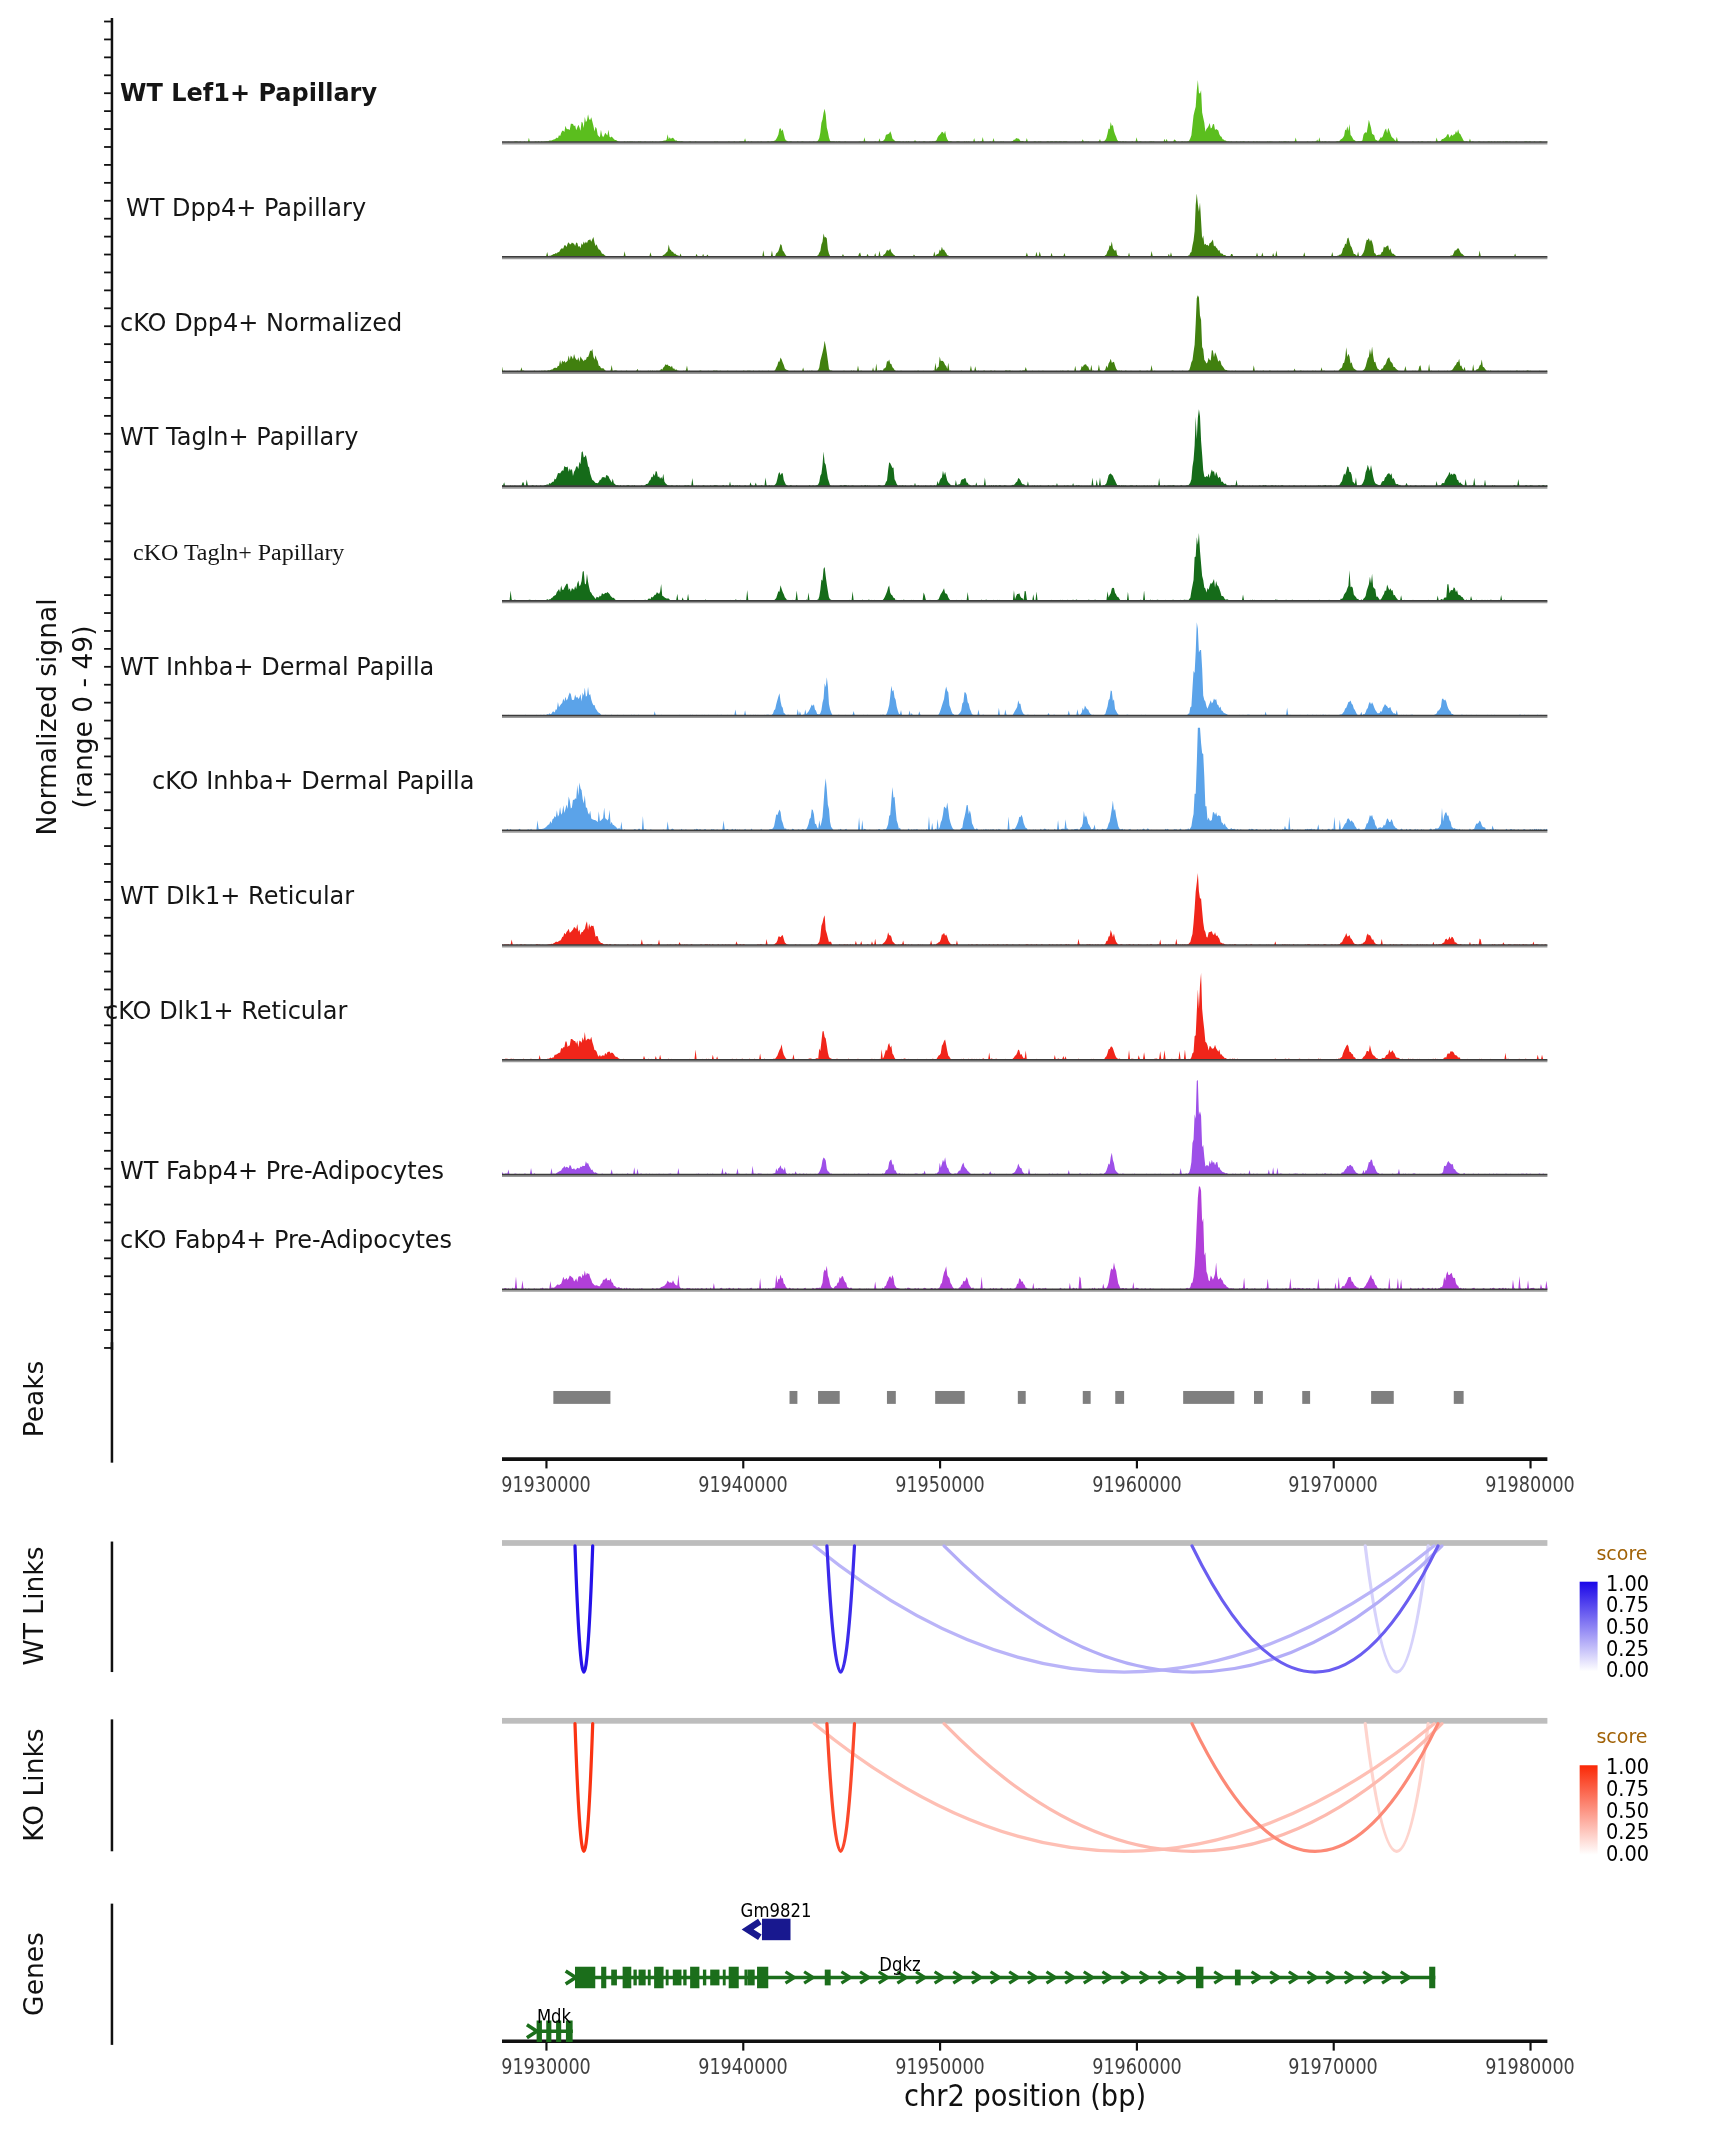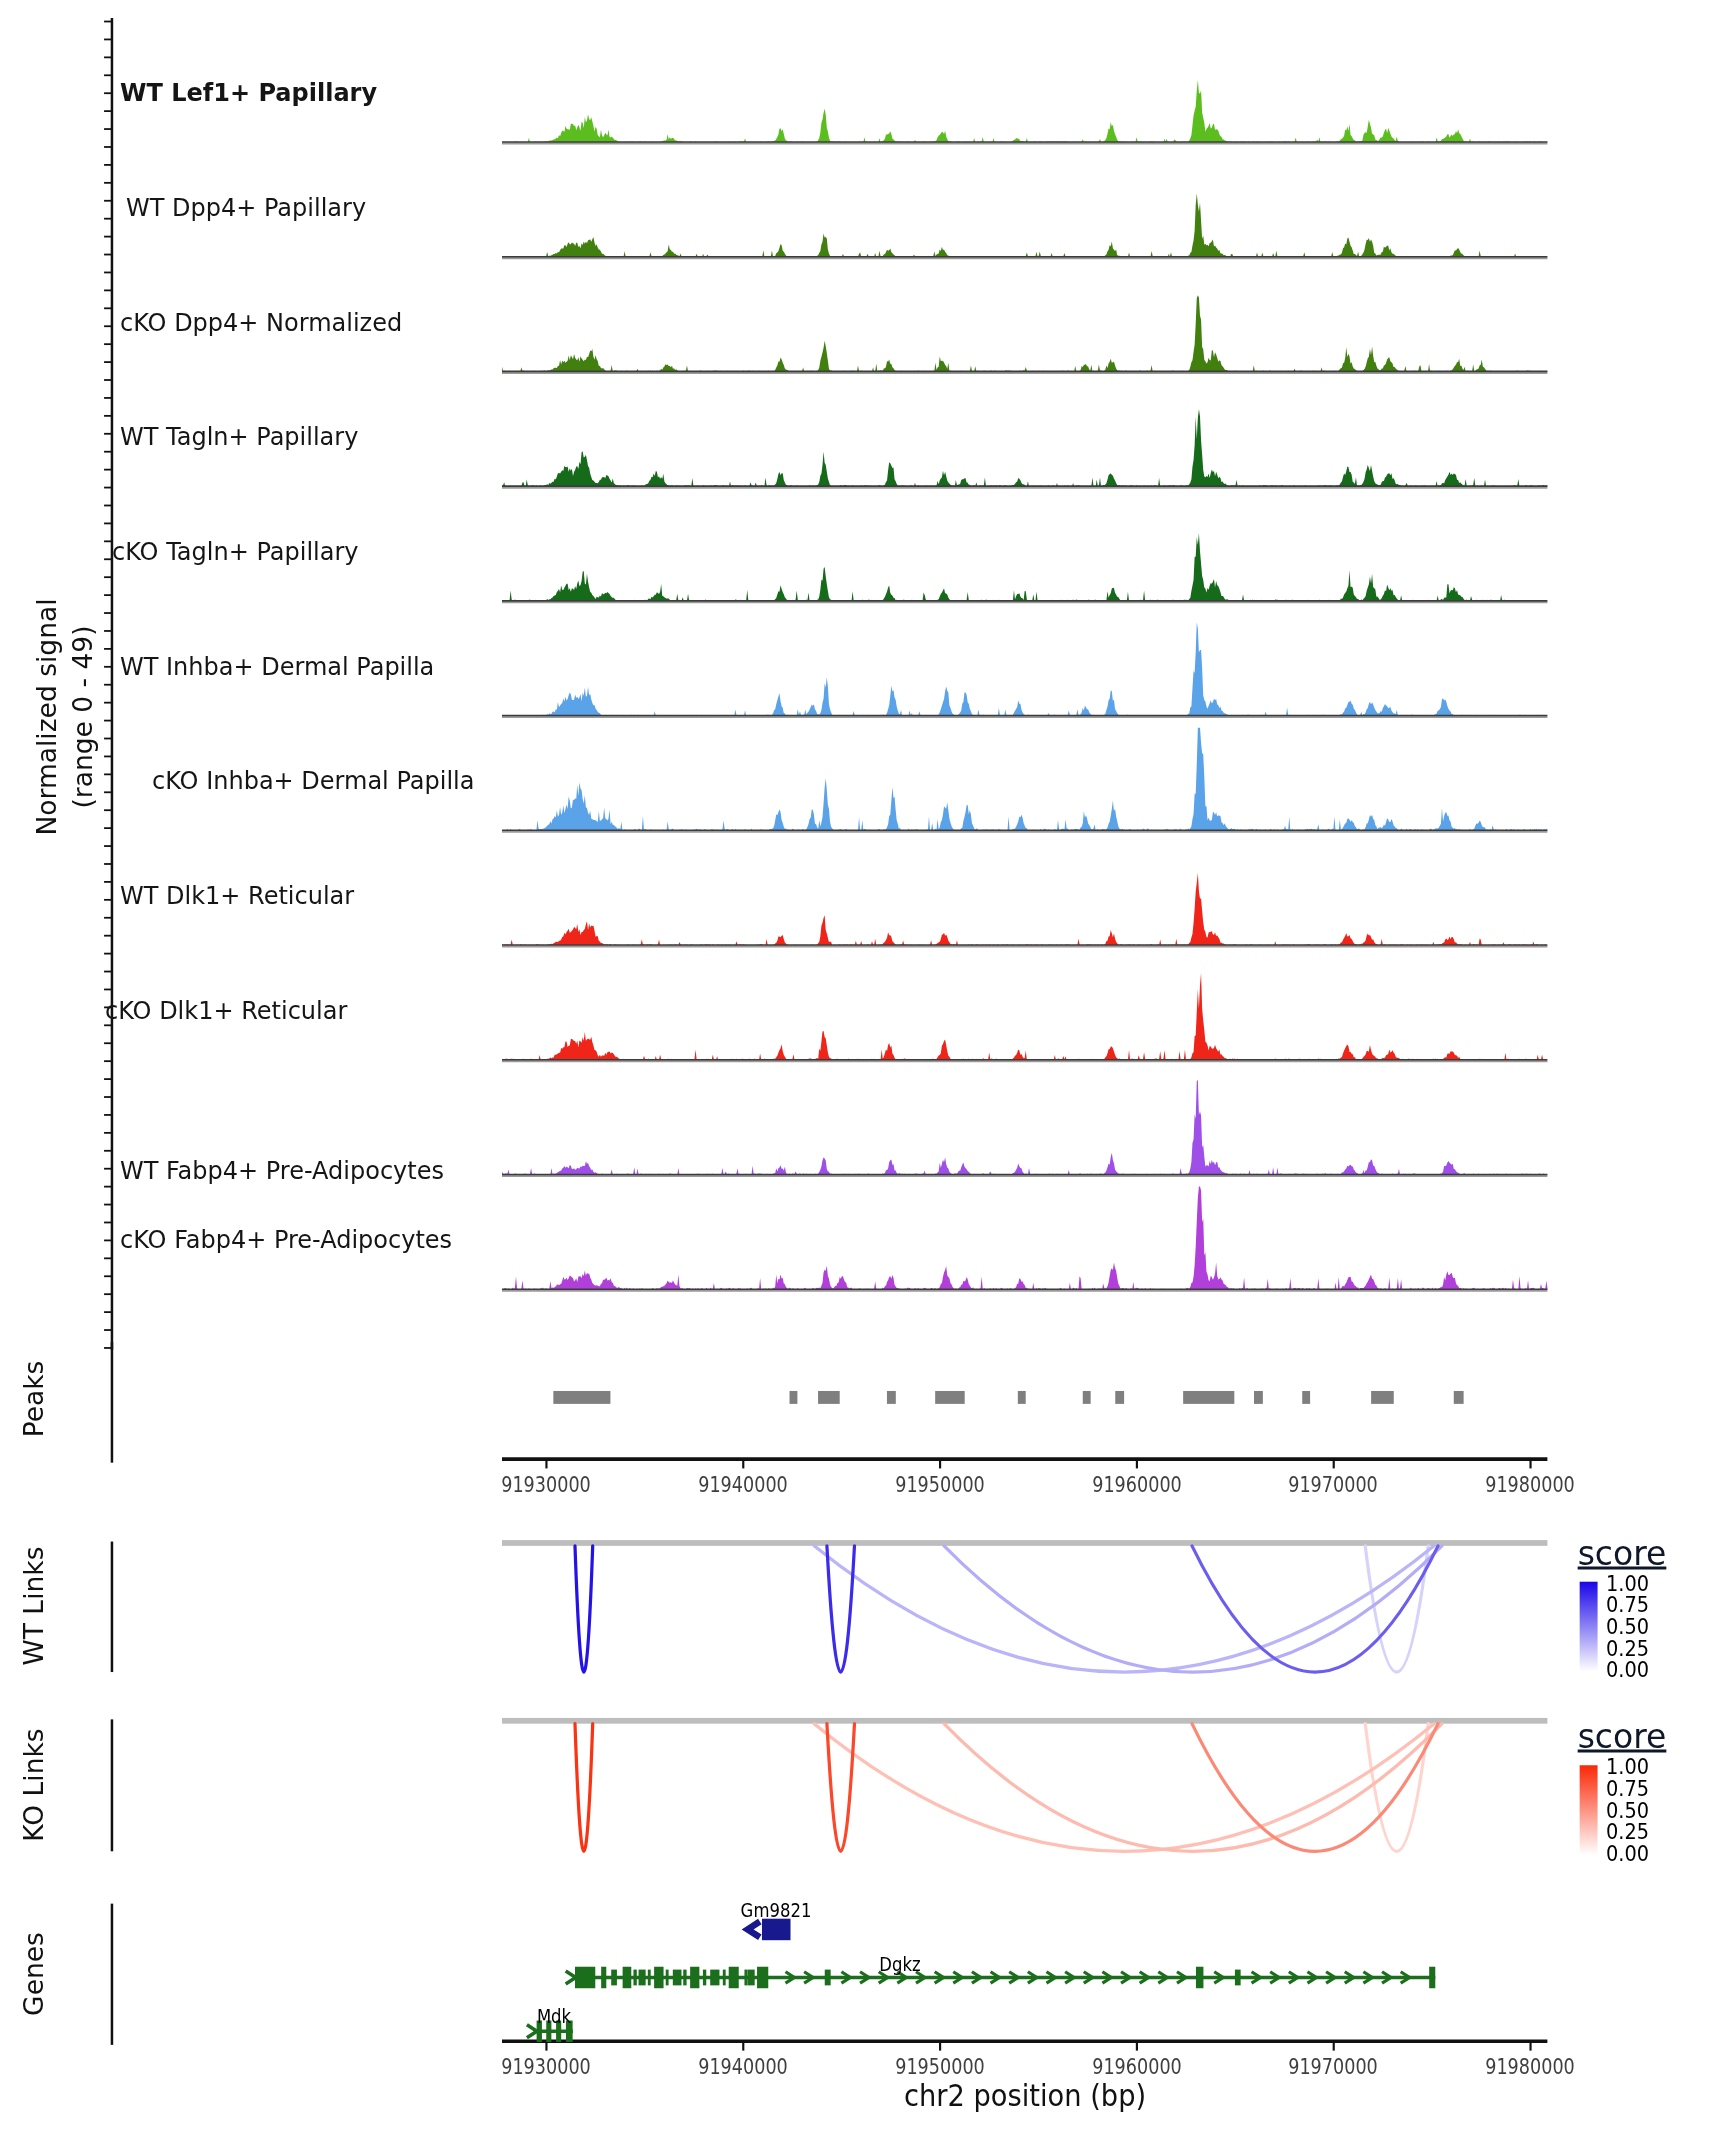--- a/index.html
+++ b/index.html
@@ -6,21 +6,21 @@
   #fig{position:relative;width:1721px;height:2151px;background:#fff;overflow:hidden;
        font-family:"DejaVu Sans","Liberation Sans",sans-serif;}
   #gfx{position:absolute;left:0;top:0;}
   .vlab{position:absolute;color:#111;white-space:nowrap;transform:translate(-50%,-50%) rotate(-90deg);
         font-size:26.5px;text-align:center;}
   .ylab{position:absolute;color:#111;white-space:nowrap;transform:translate(-50%,-50%) rotate(-90deg);
         font-size:26.5px;text-align:center;line-height:1.35;}
   .ticknum{position:absolute;color:#3f3f3f;font-size:22px;transform:translate(-50%,0) scaleX(0.8);white-space:nowrap;}
   .trlab{position:absolute;font-size:24px;color:#151515;transform:translateY(-50%);white-space:nowrap;}
   .genelab{position:absolute;color:#000;font-size:19.4px;transform:translate(-50%,-50%) scaleX(0.85);white-space:nowrap;}
-  .legtitle{position:absolute;color:#0f172a;font-size:33px;transform:translate(-50%,-50%);white-space:nowrap;text-decoration:underline;}
+  .legtitle{position:absolute;color:#a16207;font-size:19px;transform:translate(-50%,-50%);white-space:nowrap;}
   .legtick{position:absolute;color:#000;font-size:21px;transform:translate(0,-50%) scaleX(0.92);transform-origin:left center;white-space:nowrap;}
   .xtitle{position:absolute;color:#111;font-size:31px;transform:translate(-50%,-50%) scaleX(0.88);white-space:nowrap;}
 </style>
 </head>
 <body>
 
 <div id="fig">
   <svg id="gfx" width="1721" height="2151" viewBox="0 0 2400 3000">
       <defs>
         <linearGradient id="gradWT" x1="0" y1="0" x2="0" y2="1">
@@ -267,21 +267,21 @@
   <div class="legtitle" style="left:1622px;top:1553px;">score</div>
   <div class="legtitle" style="left:1622px;top:1736px;">score</div>
 
   <div class="xtitle" style="left:1025px;top:2095px;">chr2 position (bp)</div>
 
   <div id="labels">
       <div class="trlab" style="left:120px;top:93px;font-weight:bold;">WT Lef1+ Papillary</div>
       <div class="trlab" style="left:126px;top:208px;">WT Dpp4+ Papillary</div>
       <div class="trlab" style="left:120px;top:323px;">cKO Dpp4+ Normalized</div>
       <div class="trlab" style="left:120px;top:437px;">WT Tagln+ Papillary</div>
-      <div class="trlab" style="left:112px;top:552px;">cKO Tagln+ Papillary</div>
+      <div class="trlab" style="left:133px;top:552px;font-family:Liberation Serif, serif;">cKO Tagln+ Papillary</div>
       <div class="trlab" style="left:120px;top:667px;">WT Inhba+ Dermal Papilla</div>
       <div class="trlab" style="left:120px;top:781px;margin-left:32px;">cKO Inhba+ Dermal Papilla</div>
       <div class="trlab" style="left:120px;top:896px;">WT Dlk1+ Reticular</div>
       <div class="trlab" style="left:105px;top:1011px;text-align:center;">cKO Dlk1+ Reticular</div>
       <div class="trlab" style="left:120px;top:1126px;margin-top:45px;">WT Fabp4+ Pre-Adipocytes</div>
       <div class="trlab" style="left:120px;top:1240px;">cKO Fabp4+ Pre-Adipocytes</div>
       <div class="ticknum" style="left:546px;top:1472px;">91930000</div>
       <div class="ticknum" style="left:743px;top:1472px;">91940000</div>
       <div class="ticknum" style="left:940px;top:1472px;">91950000</div>
       <div class="ticknum" style="left:1137px;top:1472px;">91960000</div>

